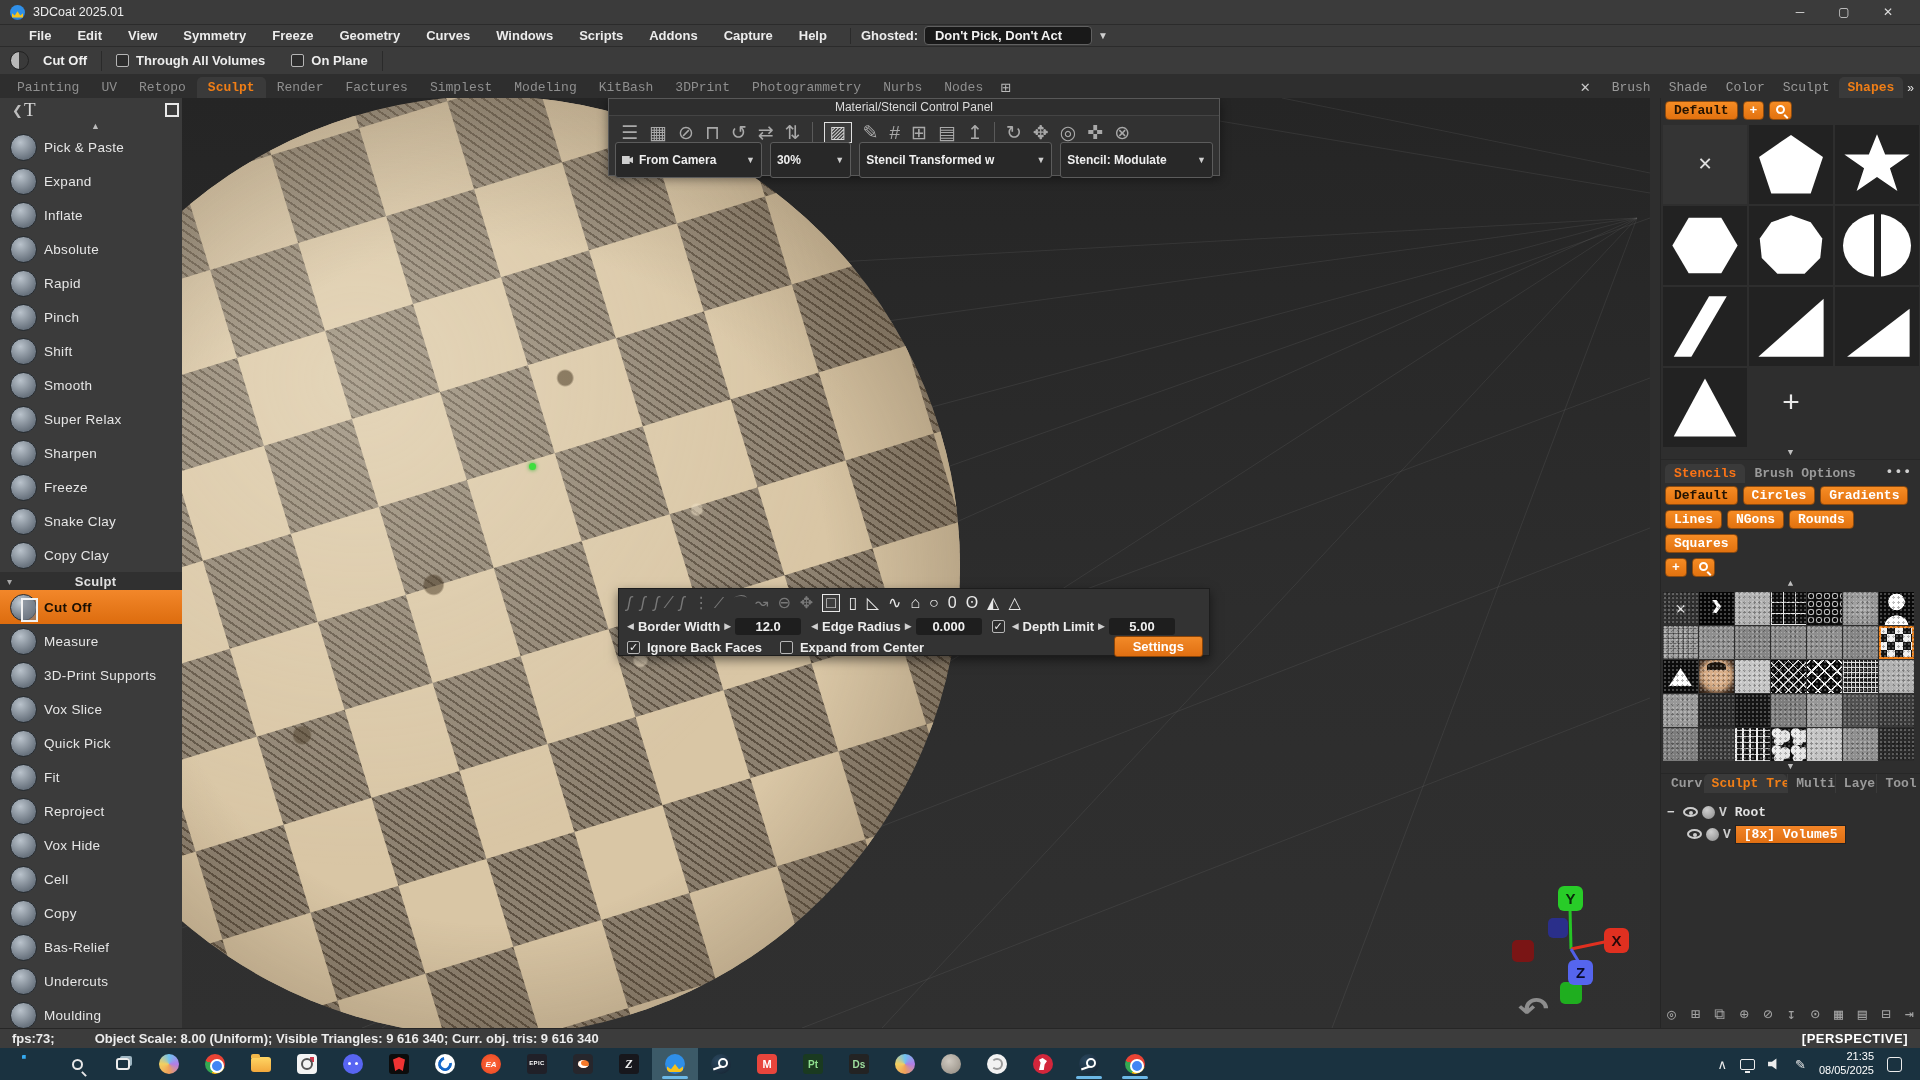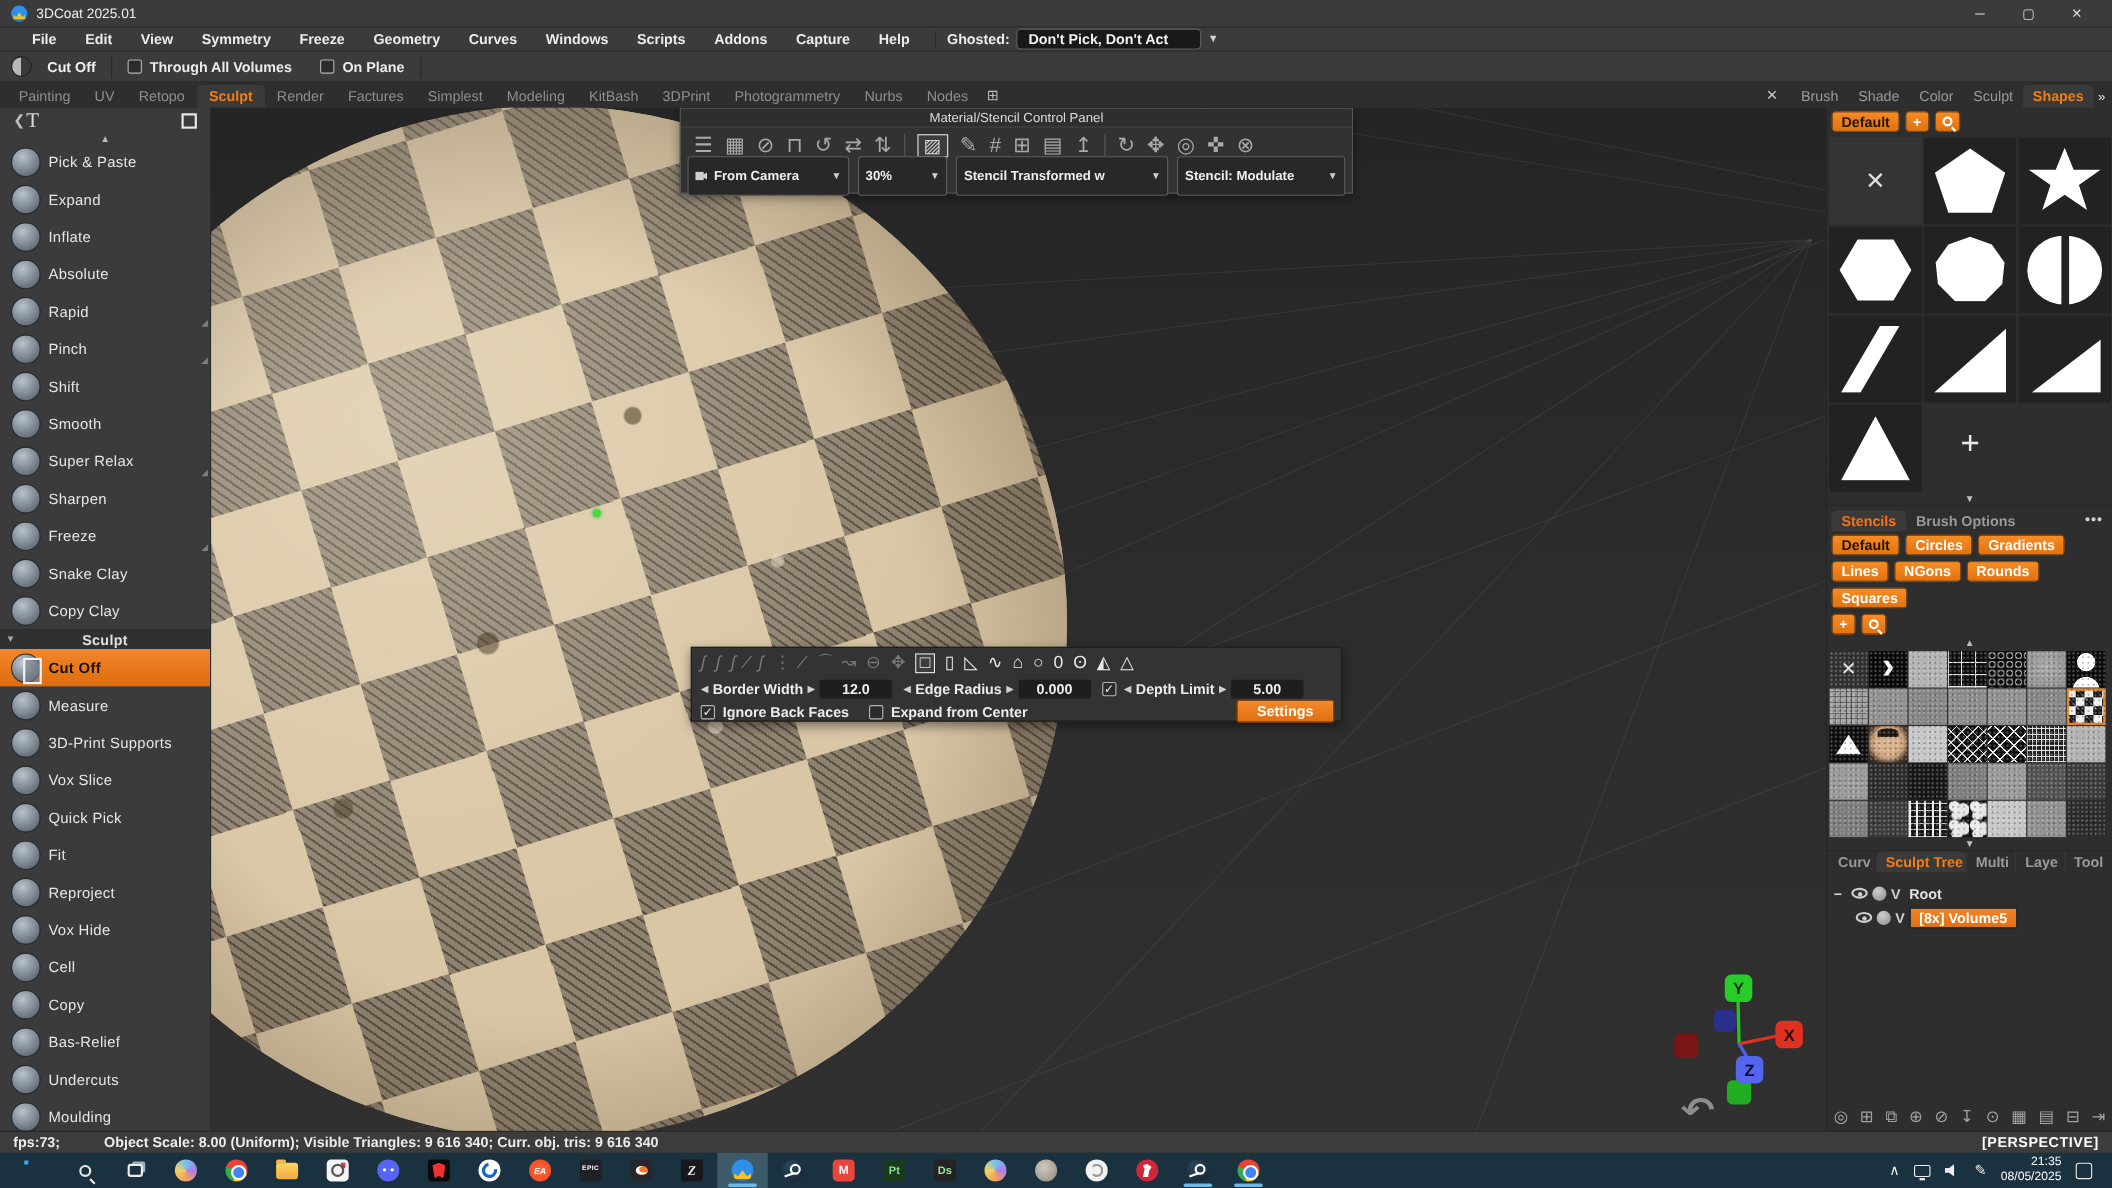--- a/index.html
+++ b/index.html
@@ -27,21 +27,21 @@
   .toolbar2{height:28px;background:#3b3b3b;border-top:1px solid #2b2b2b;display:flex;align-items:center;padding:0 10px;gap:14px;}
   .halfdisc{width:19px;height:19px;border-radius:50%;background:linear-gradient(90deg,#b9b9b9 0 46%,#3a3a3a 46%);border:1px solid #222;}
   .tb-label{font-weight:bold;color:#f0f0f0;}
   .vsep{width:1px;height:20px;background:#2a2a2a;}
   .cbrow{display:flex;align-items:center;gap:7px;font-weight:bold;color:#ececec;}
   .cb{width:13px;height:13px;border:1px solid #b5b5b5;border-radius:2px;background:#2c2c2c;display:inline-flex;align-items:center;justify-content:center;font-size:11px;color:#f0f0f0;}
   .checked>.cb::after,.cb.on::after{content:"✓";}
 
   
   .tabsrow{height:24px;background:#2e2e2e;display:flex;align-items:flex-end;padding:0 6px;position:relative;}
-  .wtabs{display:flex;align-items:flex-end;}
+  .wtabs{display:flex;align-items:flex-end;font-family:Liberation Mono, monospace;}
   .wtab{color:#8f8f8f;padding:3px 11px;font-size:13px;}
   .wtab.active{color:#f07e16;background:#3a3a3a;border-radius:5px 5px 0 0;font-weight:bold;}
   .plus-tab{color:#bbb;font-size:13px;margin-left:6px;padding-bottom:3px;}
   .rtabs{position:absolute;right:4px;bottom:0;display:flex;align-items:flex-end;gap:2px;}
   .close-x{color:#c9c9c9;padding:3px 10px;}
   .rtab{color:#9a9a9a;padding:3px 9px;}
   .rtab.active{color:#f07e16;background:#3a3a3a;border-radius:5px 5px 0 0;font-weight:bold;}
   .overflow-arrows{color:#e8e8e8;font-size:12px;padding:3px 2px;}
 
   
@@ -61,21 +61,21 @@
   .tool.submenu .sub{display:block;}
   .tool.active{background:linear-gradient(#f2872a,#dd6c0e);}
   .tool.active .tlabel{color:#1a0f02;font-weight:bold;}
   .tool.active .ticon{background:radial-gradient(circle at 38% 30%,#c3ccd4,#6b7580 70%,#474f59);box-shadow:10px 0 0 -3px rgba(255,255,255,0) ;position:relative;}
   .tool.active .ticon::after{content:"";position:absolute;left:10px;top:3px;width:13px;height:20px;border:2px solid #f2f2f2;background:rgba(120,128,138,.55);}
   .tool.t-section{height:18px;background:#303030;justify-content:center;padding:0;}
   .tool.t-section .tlabel{color:#e0e0e0;font-weight:bold;font-size:13px;}
   .tool.t-section::before{content:"▾";position:absolute;left:7px;color:#a8a8a8;font-size:10px;}
 
   
-  .viewport{position:absolute;left:192px;top:0;width:1468px;height:930px;background:linear-gradient(#252525,#2d2d2d 55%,#303030);overflow:hidden;}
+  .viewport{position:absolute;left:182px;top:0;width:1468px;height:930px;background:linear-gradient(#252525,#2d2d2d 55%,#303030);overflow:hidden;}
   .gridsvg{position:absolute;inset:0;z-index:1;}
   .sphere{position:absolute;left:-162px;top:-2px;width:940px;height:940px;border-radius:50%;overflow:hidden;z-index:2;box-shadow:inset 0 0 70px rgba(40,30,18,.5);}
   .checker{position:absolute;inset:-28%;transform:rotate(-17deg);background-color:#8d8170;
     background-image:
       repeating-conic-gradient(#d9c6a5 0deg 90deg, rgba(0,0,0,0) 90deg 180deg),
       repeating-linear-gradient(52deg, rgba(45,33,20,.5) 0 2px, rgba(0,0,0,0) 2px 7px);
     background-size:184px 184px,auto;}
   .sphshade{position:absolute;inset:0;border-radius:50%;
     background:
       radial-gradient(circle at 58% 30%, rgba(70,55,35,.55) 0 7px, rgba(0,0,0,0) 9px),
@@ -118,21 +118,21 @@
   .st{color:#d0d0d0;font-size:9px;}
   .val{background:#1e1e1e;border-radius:3px;min-width:66px;height:17px;display:inline-flex;align-items:center;justify-content:center;color:#f0f0f0;padding:0 6px;}
   .optchecks{display:flex;align-items:center;gap:18px;height:20px;font-weight:bold;color:#ececec;position:relative;}
   .settings-btn{position:absolute;right:-2px;top:-1px;background:linear-gradient(#f28a28,#e06f12);color:#fff;font-weight:bold;border-radius:3px;padding:2px 18px;border:1px solid #8a4408;}
 
   
   .gizmo{position:absolute;left:1320px;top:780px;z-index:3;}
   .undo-arrow{position:absolute;left:1338px;top:892px;color:#8d8d8d;font-size:32px;font-weight:bold;z-index:3;transform:scaleX(1.15);}
 
   
-  .rpanel{position:absolute;left:1660px;top:0;width:260px;height:930px;background:#2e2e2e;border-left:1px solid #252525;}
+  .rpanel{position:absolute;left:1660px;top:0;width:260px;height:930px;background:#2e2e2e;border-left:1px solid #252525;font-family:Liberation Mono, monospace;}
   .chips{display:flex;align-items:center;gap:5px;padding:3px 4px;flex-wrap:wrap;}
   .chip{background:linear-gradient(#f68c24,#e2720f);border:1px solid #8a4a10;border-radius:4px;color:#fff;font-weight:bold;padding:1px 8px;font-size:13px;}
   .chip.active{color:#231302;}
   .chip.square{padding:1px 6px;}
   .mag{display:inline-block;width:9px;height:9px;border:2px solid #fff;border-radius:50%;position:relative;}
   .mag::after{content:"";position:absolute;left:7px;top:7px;width:2px;height:5px;background:#fff;transform:rotate(-45deg);}
   .shapegrid{display:grid;grid-template-columns:repeat(3,84px);grid-auto-rows:79px;gap:2px;padding:2px;}
   .shapecell{background:#222;position:relative;}
   .shapecell .glyphx{display:none;}
   .shapecell.ic-none{background:#343434;}

